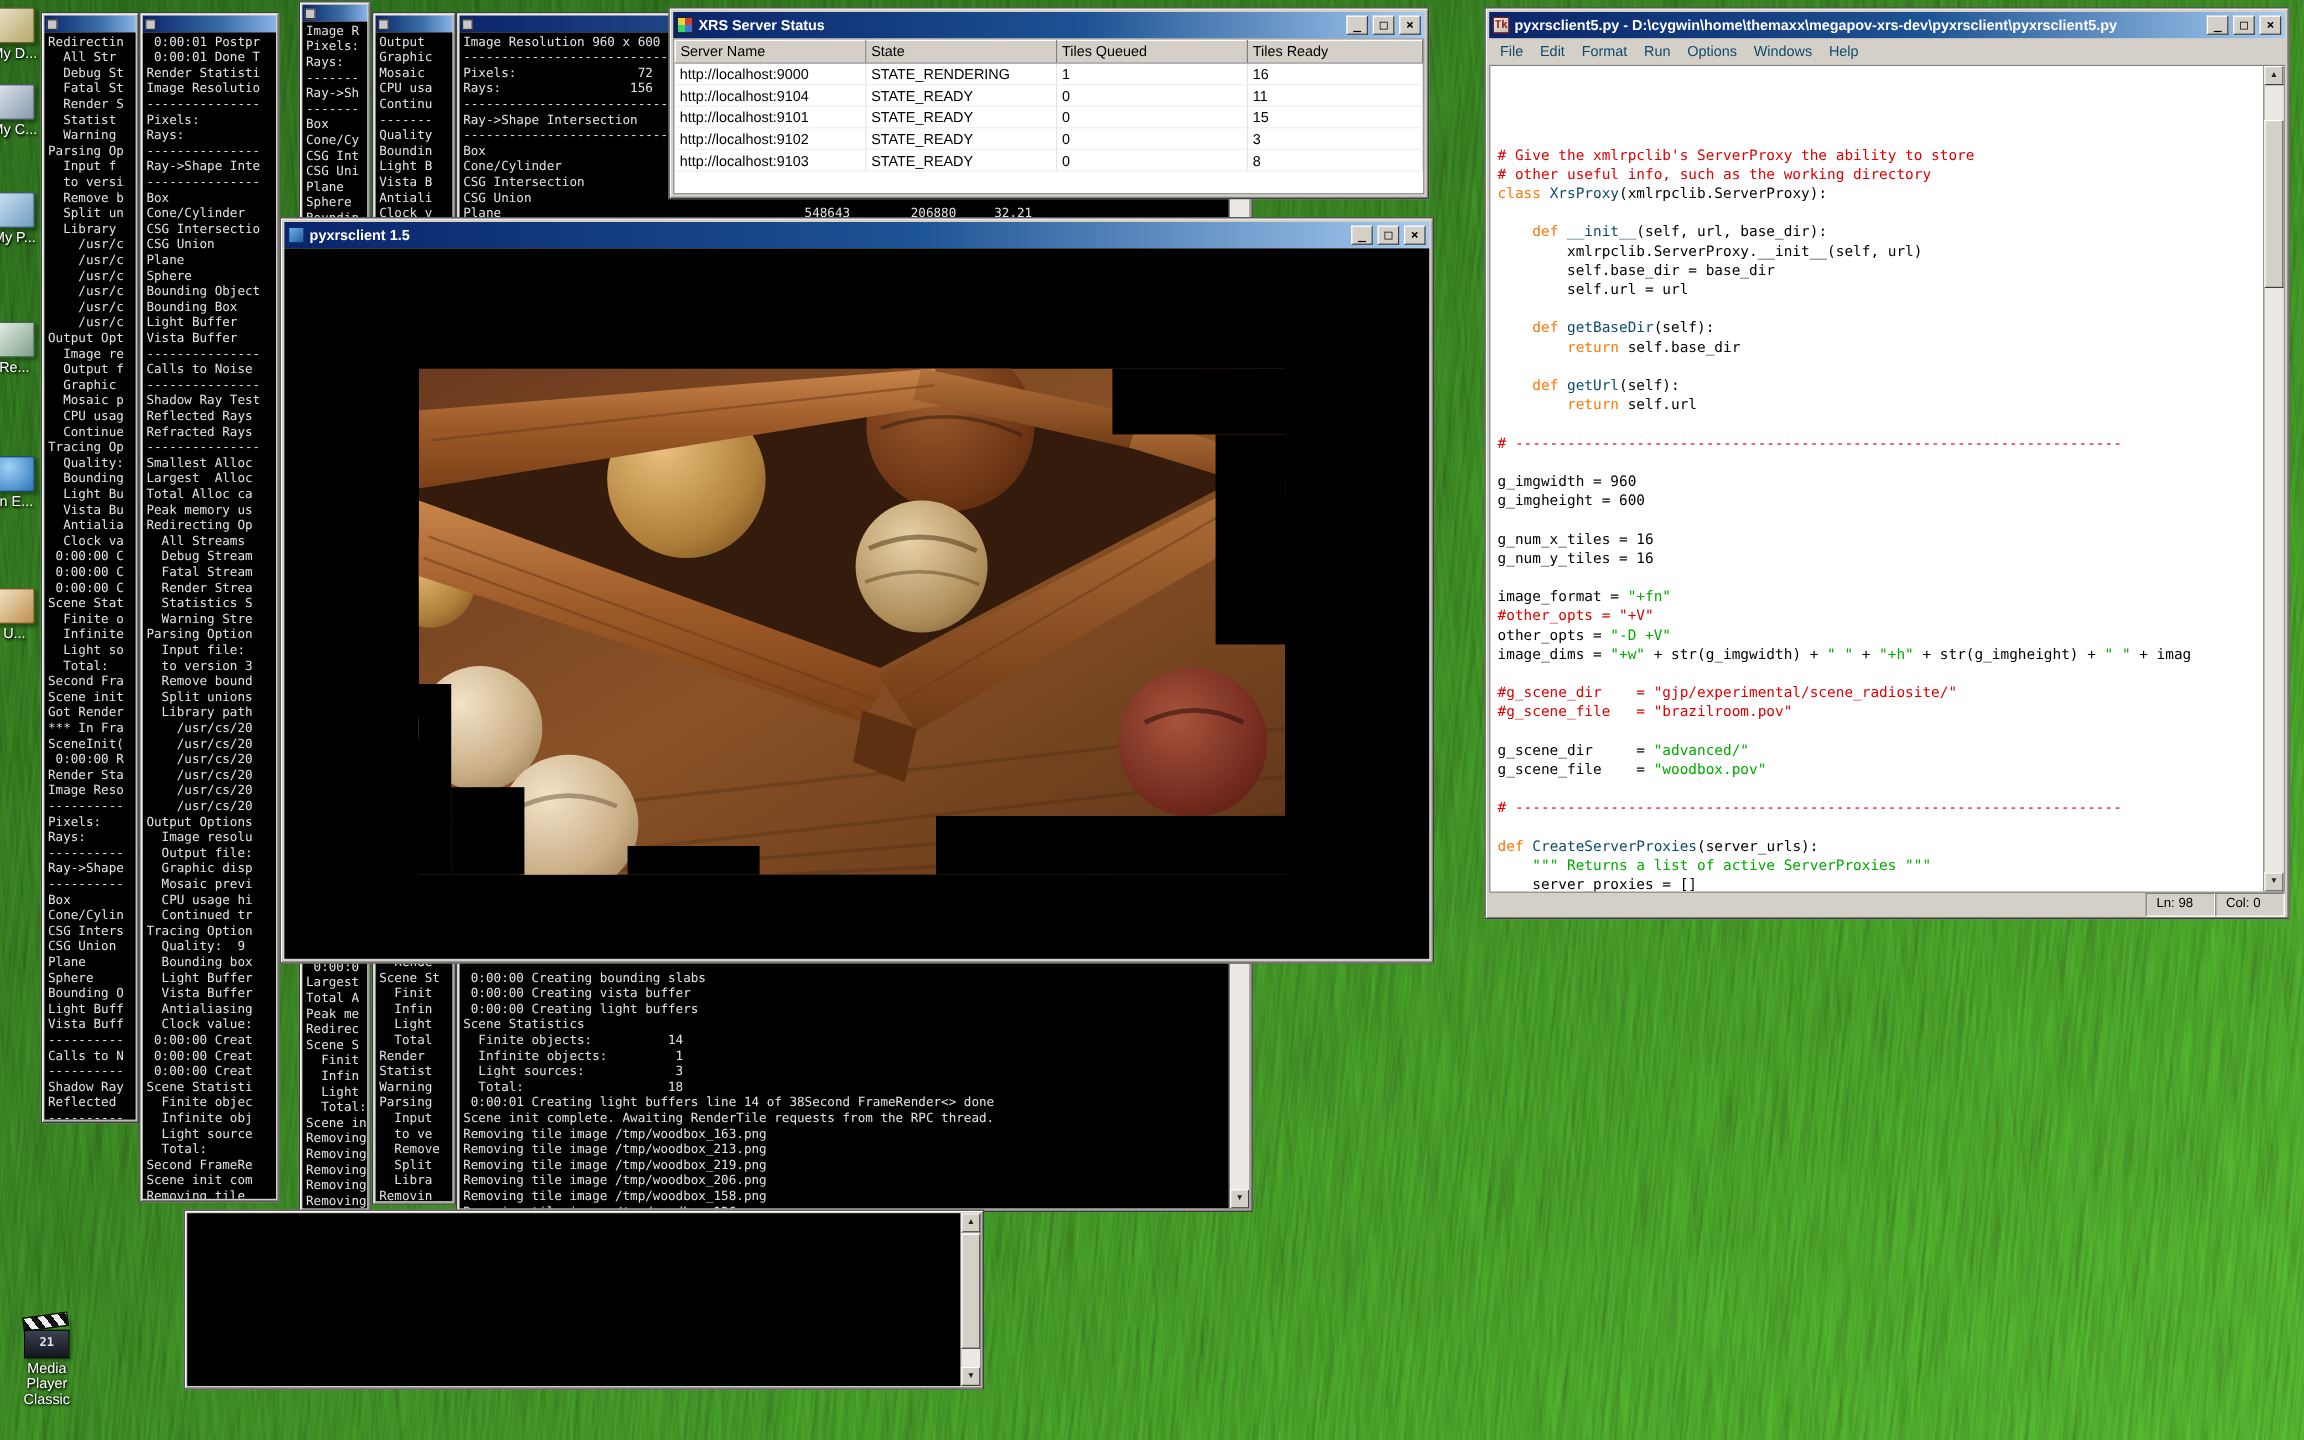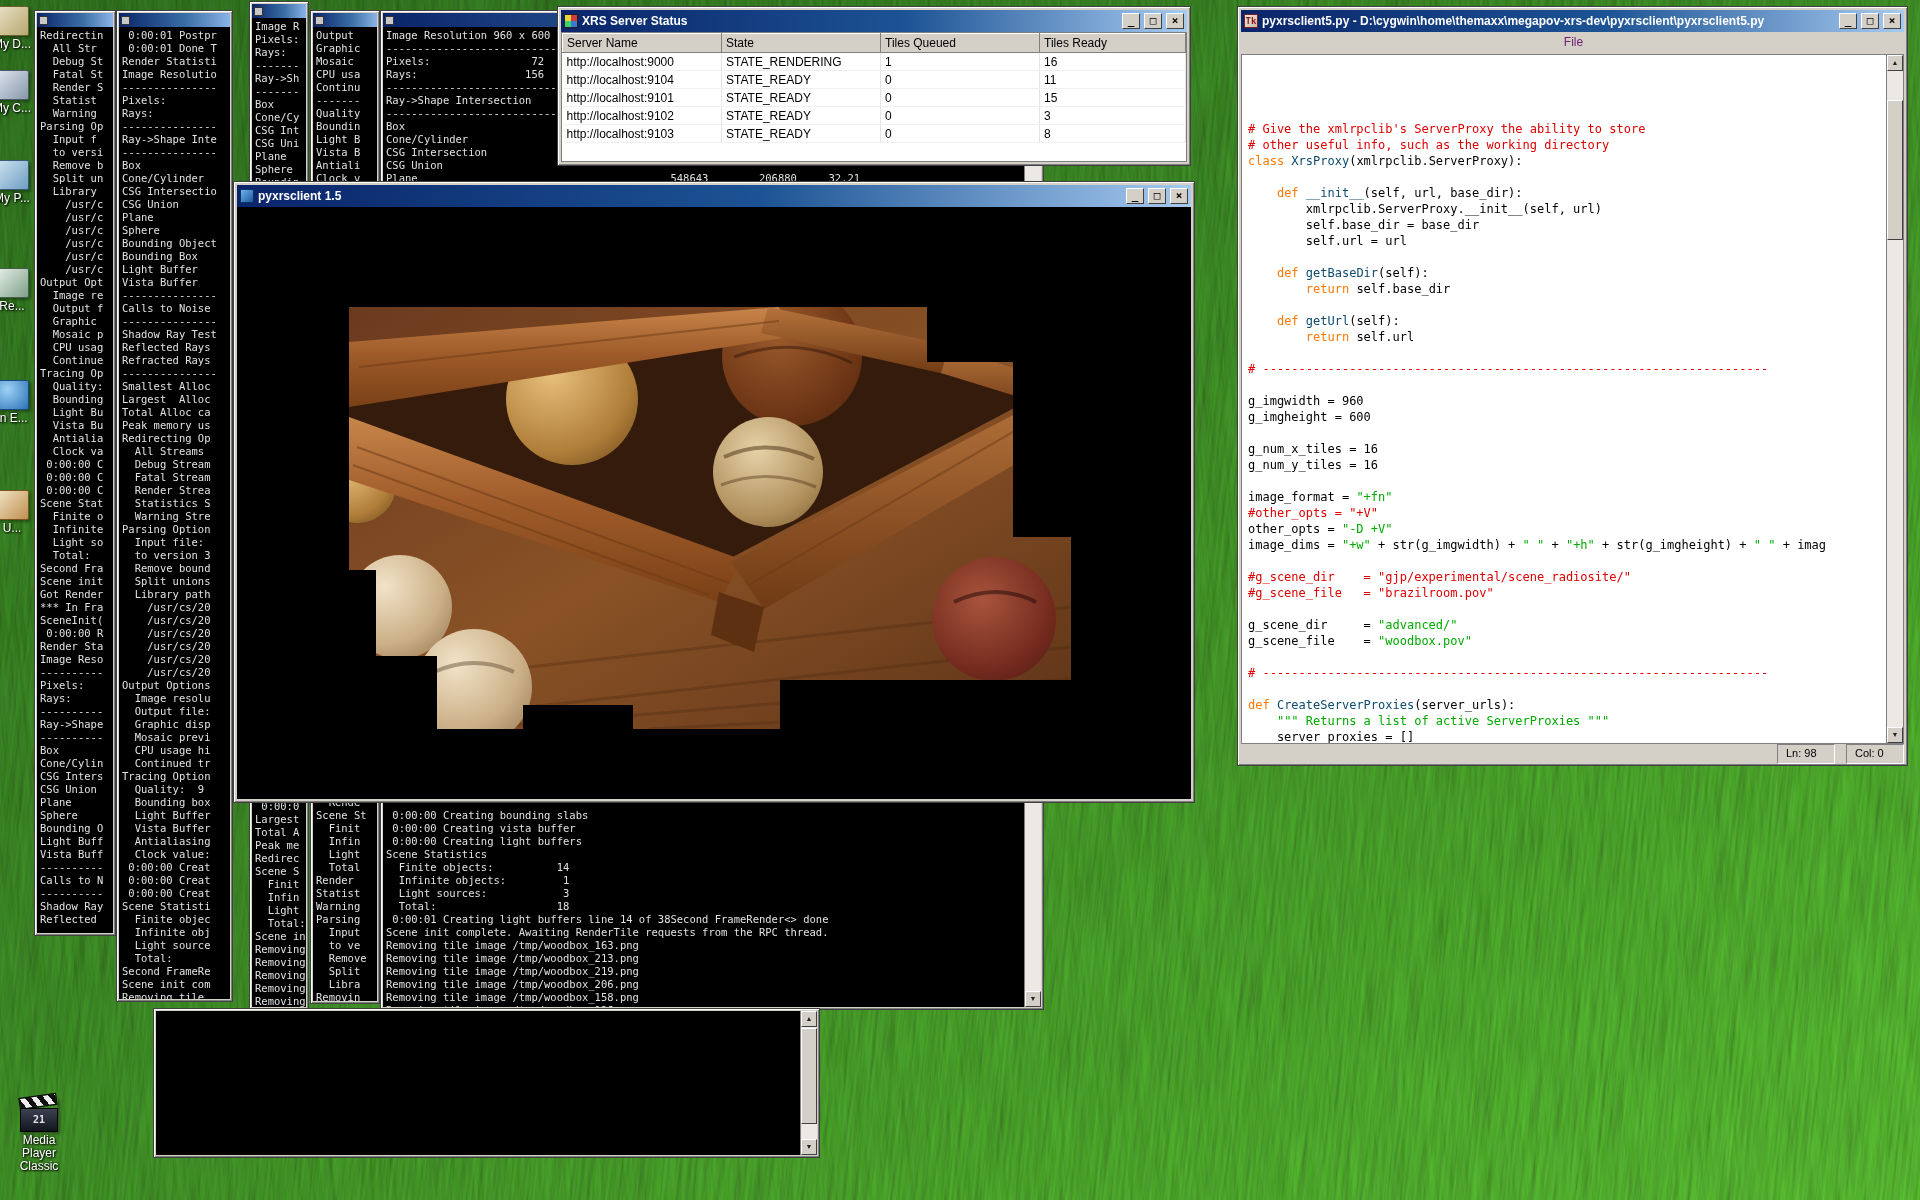--- a/index.html
+++ b/index.html
@@ -41,28 +41,28 @@
                  font-weight:normal; text-align:left; padding:1px 4px; height:19px; overflow:hidden; white-space:nowrap; }
   table.xrs td { border-right:1px solid #e4e4e4; border-bottom:1px solid #efefef; padding:0 4px; height:18px;
                  overflow:hidden; white-space:nowrap; color:#000; }
   table.xrs th:nth-child(1){width:159px} table.xrs th:nth-child(2){width:159px} table.xrs th:nth-child(3){width:159px}
 
   
   .client-body { position:relative; background:#000; height:calc(100% - 22px); overflow:hidden; }
   .render-svg { position:absolute; left:112px; top:100px; }
 
   
-  .menubar { height:22px; background:#d4d0c8; display:flex; align-items:center; font-size:12px; color:#701a75; padding-left:2px;flex-direction:column; }
+  .menubar { height:22px; background:#d4d0c8; display:flex; align-items:center; font-size:12px; color:#0c4a6e; padding-left:2px; }
   .menu-item { padding:3px 7px; }
   .edit-body { position:relative; background:#fff; height:690px; border:1px solid #808080; overflow:hidden; }
   .code { position:absolute; left:0; top:0; right:17px; bottom:0; padding:2px 0 0 6px;
           font:12px/16px "DejaVu Sans Mono",monospace; white-space:pre; overflow:hidden; color:#000; }
   .cl { height:16px; }
   .tk-com{color:#dd0000} .tk-kw{color:#ff7700} .tk-def{color:#0c4a6e} .tk-str{color:#00aa00} .tk-plain{color:#000}
-  .statusbar { height:20px; background:#d4d0c8; display:flex; justify-content:flex-end; font-size:11px; color:#000;gap:11px; }
+  .statusbar { height:20px; background:#d4d0c8; display:flex; justify-content:flex-end; font-size:11px; color:#000; }
   .status-cell { border:1px solid; border-color:#808080 #fff #fff #808080; padding:2px 8px; min-width:58px; }
 
   
   .dicon { position:absolute; width:56px; text-align:center; z-index:1; }
   .dicon-img { width:34px; height:30px; margin:0 auto 2px auto; border-radius:2px;
                background:linear-gradient(135deg,#e8e2c8,#b8a96e); border:1px solid #6b5d2e; box-shadow:2px 2px 3px rgba(0,0,0,.35); }
   .dicon-img.comp { background:linear-gradient(135deg,#dfe6ee,#8898aa); border-color:#4a5a6a; }
   .dicon-img.net  { background:linear-gradient(135deg,#cfe4f2,#6f9ec2); border-color:#3a5a78; }
   .dicon-img.bin  { background:linear-gradient(135deg,#e8f0e8,#7fa08a); border-color:#44604c; }
   .dicon-img.ie   { background:radial-gradient(circle at 35% 30%,#9fd2f5,#2a72b8); border-color:#1a4a80; }

